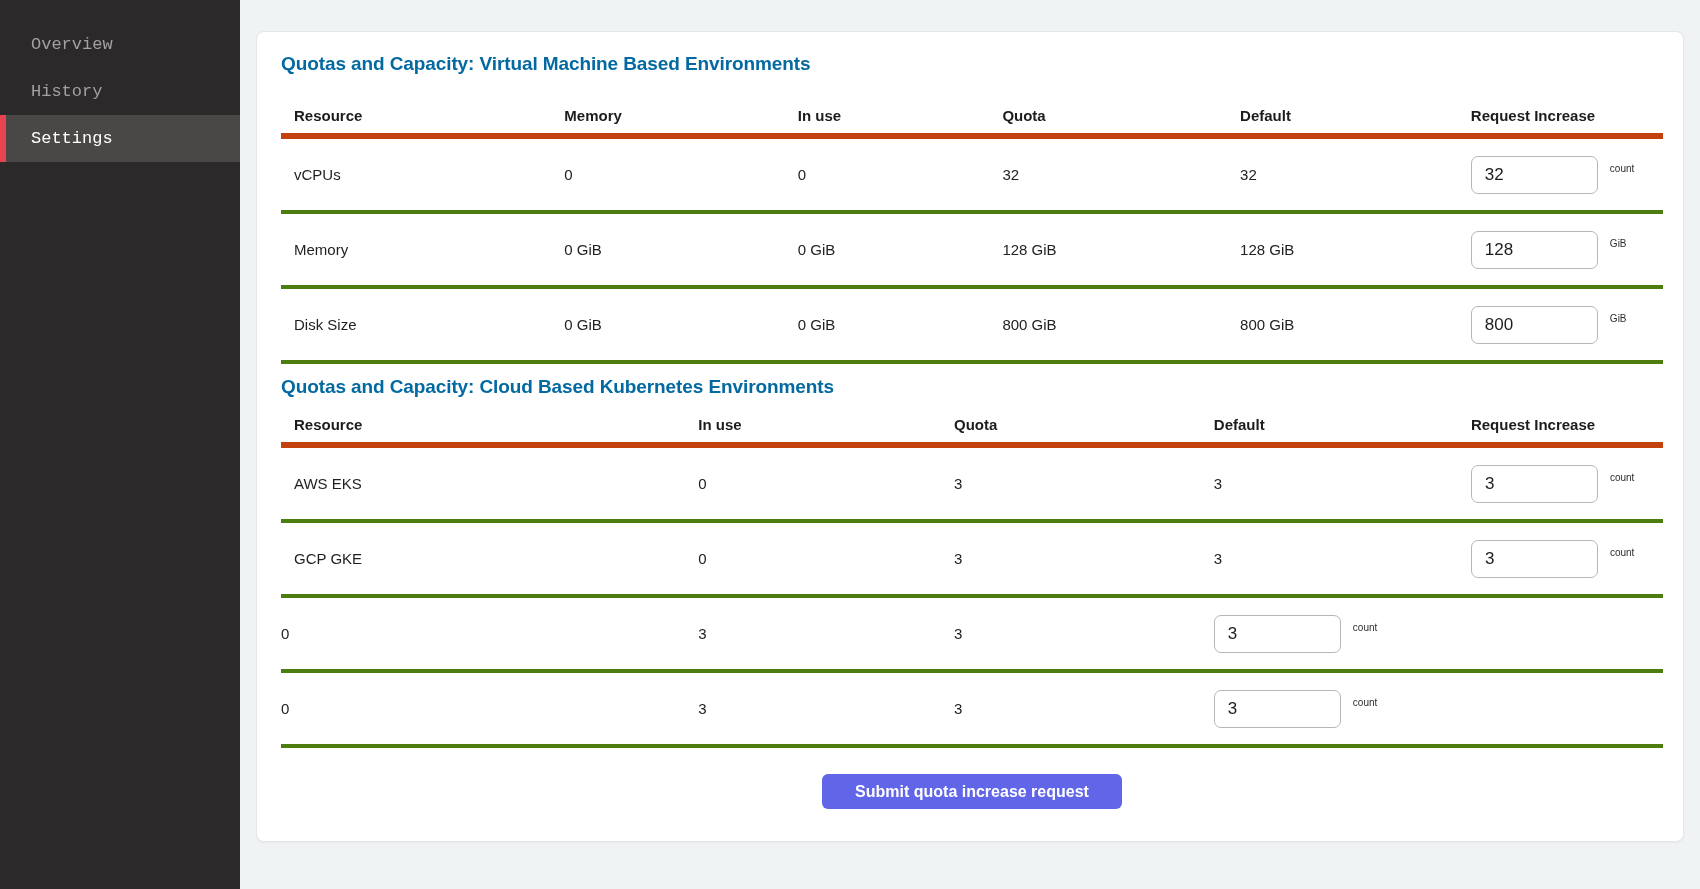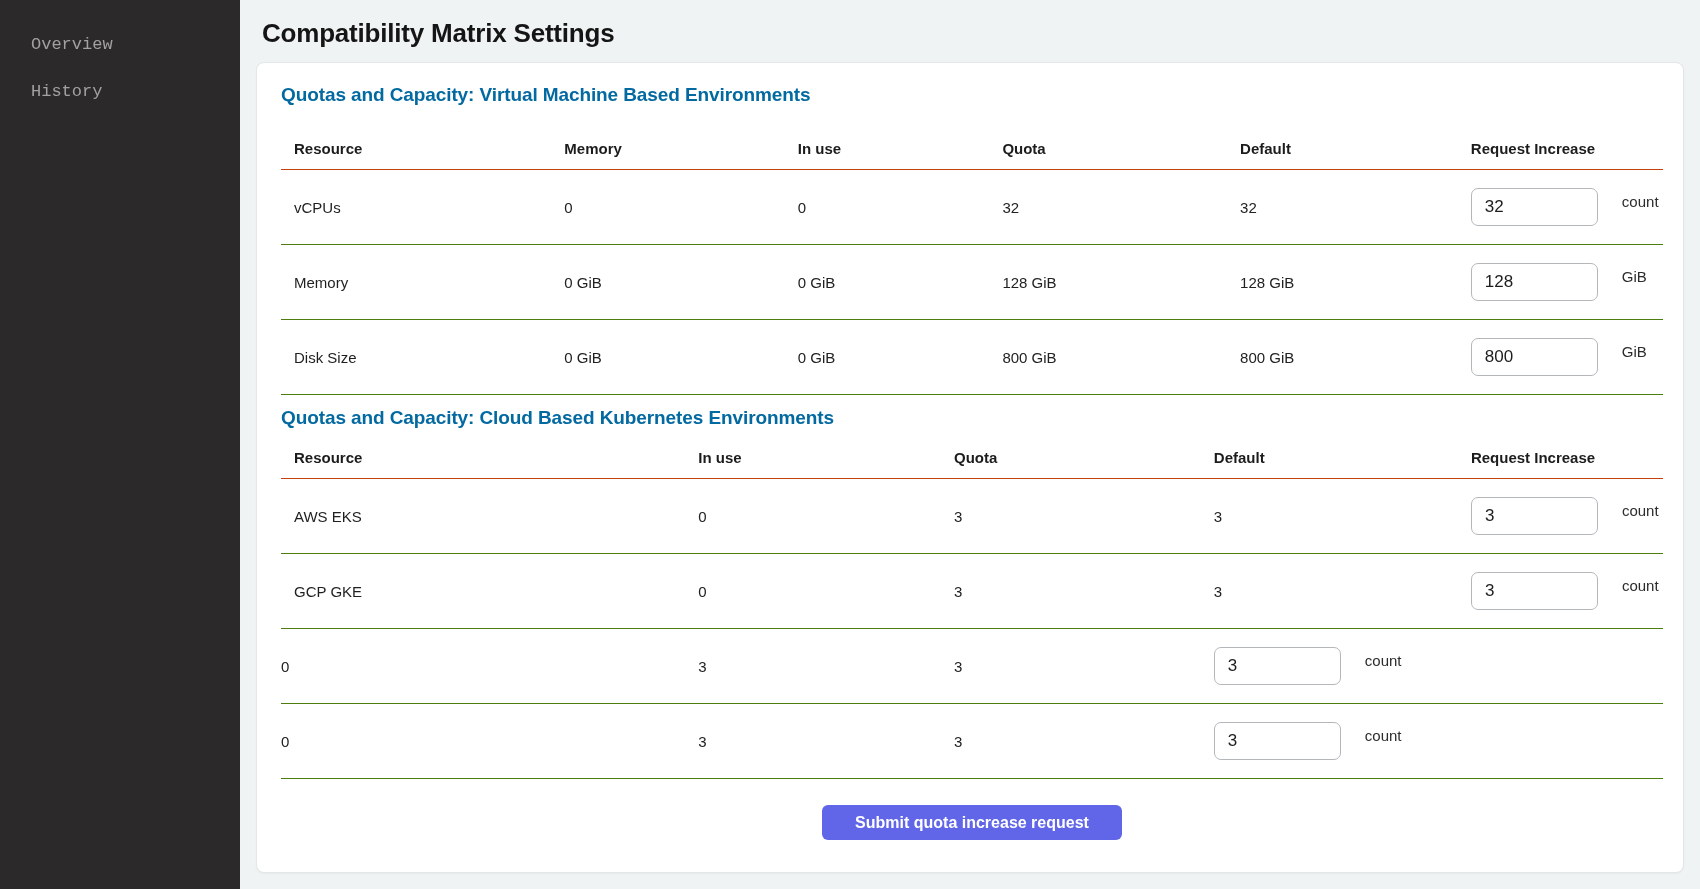--- a/index.html
+++ b/index.html
@@ -76,51 +76,51 @@
   }
 
   
   .qtable { width: 100%; }
   .trow { display: grid; align-items: center; }
   .vm-grid   { grid-template-columns: 20.5% 16.9% 14.8% 17.2% 16.7% minmax(0,1fr); }
   .cloud-grid{ grid-template-columns: 30.2% 18.5% 18.8% 18.6% minmax(0,1fr); }
   .thead {
     height: 42px;
     margin-top: 22px;
-    border-bottom: 1px solid #c2410c;
+    border-bottom: 6px solid #c2410c;
     font-size: 15px;
     font-weight: 700;
     color: #1c1c1c;
   }
   .cloud .thead { margin-top: 8px; }
   .tbody-row {
     height: 75px;
-    border-bottom: 1px solid #4d7c0f;
+    border-bottom: 4px solid #4d7c0f;
     font-size: 15px;
     color: #222222;
   }
   .c0 { padding-left: 13px; }
   .resource-cell { font-weight: 400; color: #1f1f1f; }
 
   .req-cell { display: flex; align-items: center; white-space: nowrap; overflow: visible; }
   .req-input {
     width: 127px;
     height: 38px;
     border: 1px solid #b4b7ba;
     border-radius: 7px;
     padding: 0 10px 0 13px;
     font-size: 17px;
     color: #1d1d1d;
     font-family: "Liberation Sans", "DejaVu Sans", sans-serif;
     background: #ffffff;
     outline: none;
   }
   .unit-label {
-    margin-left: 24px;
-    font-size: 15px;
+    margin-left: 12px;
+    font-size: 10px;
     color: #2c2c2c;
     transform: translateY(-6px);
   }
 
   
   .button-row { padding-top: 26px; display: flex; justify-content: center; }
   .submit-btn {
     height: 35px;
     padding: 0 33px;
     background: #6166e8;
@@ -135,25 +135,25 @@
 </style>
 </head>
 <body>
 
 <div class="app">
 
   <aside class="sidebar">
     <nav>
       <div class="nav-item">Overview</div>
       <div class="nav-item">History</div>
+      <div class="nav-item active">Settings</div>
     </nav>
   </aside>
 
   <main class="main">
-    <h1 class="page-title">Compatibility Matrix Settings</h1>
 
     <section class="card">
 
       <div class="section-heading-row">
         <h2 class="section-heading">Quotas and Capacity: Virtual Machine Based Environments</h2>
       </div>
 
       <div class="qtable">
         <div class="trow vm-grid thead">
           <div class="c0">Resource</div>

